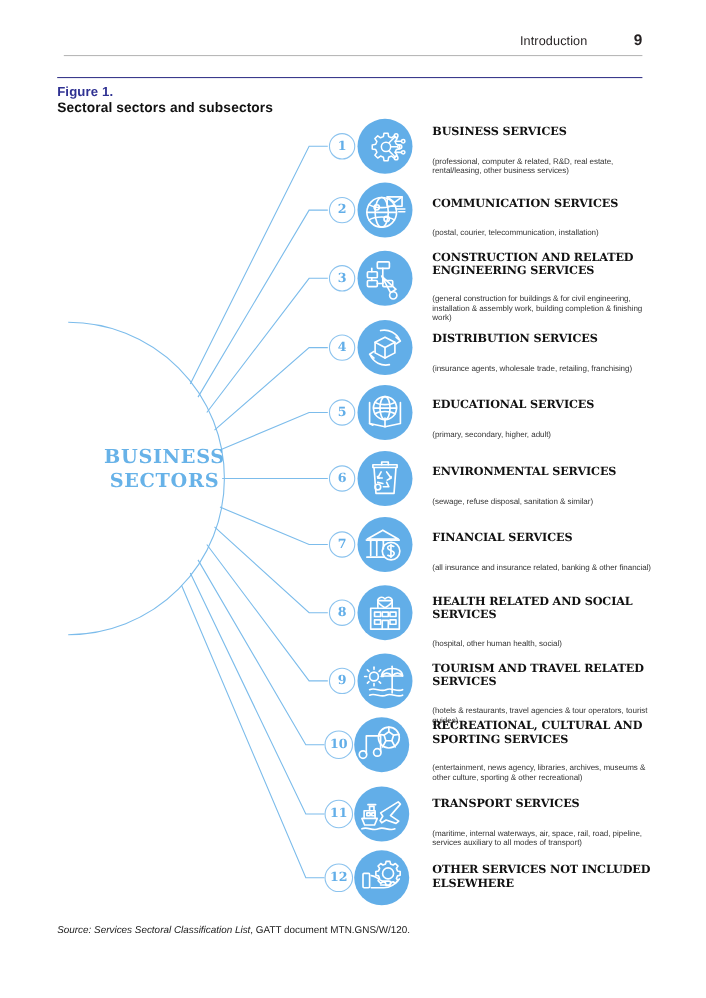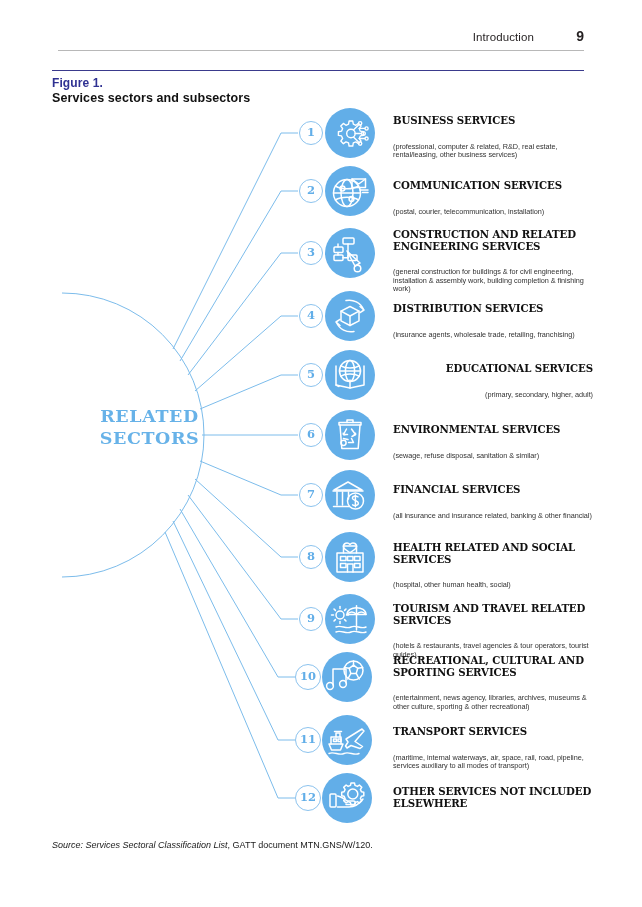--- a/index.html
+++ b/index.html
@@ -95,21 +95,21 @@
 <div class="page">
 
   <div class="header">
     <span class="hdr-label">Introduction</span>
     <span class="hdr-page">9</span>
   </div>
   <div class="rule-top"></div>
 
   <div class="rule-fig"></div>
   <div class="fig-label">Figure 1.</div>
-  <div class="fig-title">Services sectors and subsectors</div>
+  <div class="fig-title">Sectoral sectors and subsectors</div>
 
   <div class="diagram">
 
     <svg width="642" height="907" viewBox="0 0 642 907">
       <defs>
         <style>
           .ln  { stroke:#7cbceb; stroke-width:1; fill:none; }
           .arc { stroke:#7cbceb; stroke-width:1; fill:none; }
           .numc{ fill:#ffffff; stroke:#8cc3ee; stroke-width:1; }
           .disc{ fill:#62aee8; }
@@ -331,42 +331,42 @@
         <div style="position: absolute; left: 295px; top: 428px; width: 32px; text-align: center; font-family: &quot;DejaVu Serif&quot;, serif; font-weight: bold; font-size: 11.5px; line-height: 13px; color: rgb(98, 174, 232);">6</div>
         <div style="position: absolute; left: 295px; top: 488px; width: 32px; text-align: center; font-family: &quot;DejaVu Serif&quot;, serif; font-weight: bold; font-size: 11.5px; line-height: 13px; color: rgb(98, 174, 232);">7</div>
         <div style="position: absolute; left: 295px; top: 550px; width: 32px; text-align: center; font-family: &quot;DejaVu Serif&quot;, serif; font-weight: bold; font-size: 11.5px; line-height: 13px; color: rgb(98, 174, 232);">8</div>
         <div style="position: absolute; left: 295px; top: 612px; width: 32px; text-align: center; font-family: &quot;DejaVu Serif&quot;, serif; font-weight: bold; font-size: 11.5px; line-height: 13px; color: rgb(98, 174, 232);">9</div>
         <div style="position: absolute; left: 292px; top: 670px; width: 32px; text-align: center; font-family: &quot;DejaVu Serif&quot;, serif; font-weight: bold; font-size: 11.5px; line-height: 13px; color: rgb(98, 174, 232);">10</div>
         <div style="position: absolute; left: 292px; top: 733px; width: 32px; text-align: center; font-family: &quot;DejaVu Serif&quot;, serif; font-weight: bold; font-size: 11.5px; line-height: 13px; color: rgb(98, 174, 232);">11</div>
         <div style="position: absolute; left: 292px; top: 791px; width: 32px; text-align: center; font-family: &quot;DejaVu Serif&quot;, serif; font-weight: bold; font-size: 11.5px; line-height: 13px; color: rgb(98, 174, 232);">12</div>
       </div>
 
     <div class="center-label">
-      <div>RELATED</div>
+      <div>BUSINESS</div>
       <div>SECTORS</div>
     </div>
 
     <div id="entries-layer">
         <div class="entry" style="top: 115px;">
           <div class="e-title">BUSINESS SERVICES</div>
           <div class="e-sub">(professional, computer &amp; related, R&amp;D, real estate, rental/leasing, other business services)</div>
         </div>
         <div class="entry" style="top: 180px;">
           <div class="e-title">COMMUNICATION SERVICES</div>
           <div class="e-sub">(postal, courier, telecommunication, installation)</div>
         </div>
         <div class="entry" style="top: 229px;">
           <div class="e-title">CONSTRUCTION AND RELATED ENGINEERING SERVICES</div>
           <div class="e-sub">(general construction for buildings &amp; for civil engineering, installation &amp; assembly work, building completion &amp; finishing work)</div>
         </div>
         <div class="entry" style="top: 303px;">
           <div class="e-title">DISTRIBUTION SERVICES</div>
           <div class="e-sub">(insurance agents, wholesale trade, retailing, franchising)</div>
         </div>
-        <div class="entry" style="top: 363px; text-align: right;">
+        <div class="entry" style="top: 363px;">
           <div class="e-title">EDUCATIONAL SERVICES</div>
           <div class="e-sub">(primary, secondary, higher, adult)</div>
         </div>
         <div class="entry" style="top: 424px;">
           <div class="e-title">ENVIRONMENTAL SERVICES</div>
           <div class="e-sub">(sewage, refuse disposal, sanitation &amp; similar)</div>
         </div>
         <div class="entry" style="top: 484px;">
           <div class="e-title">FINANCIAL SERVICES</div>
           <div class="e-sub">(all insurance and insurance related, banking &amp; other financial)</div>

